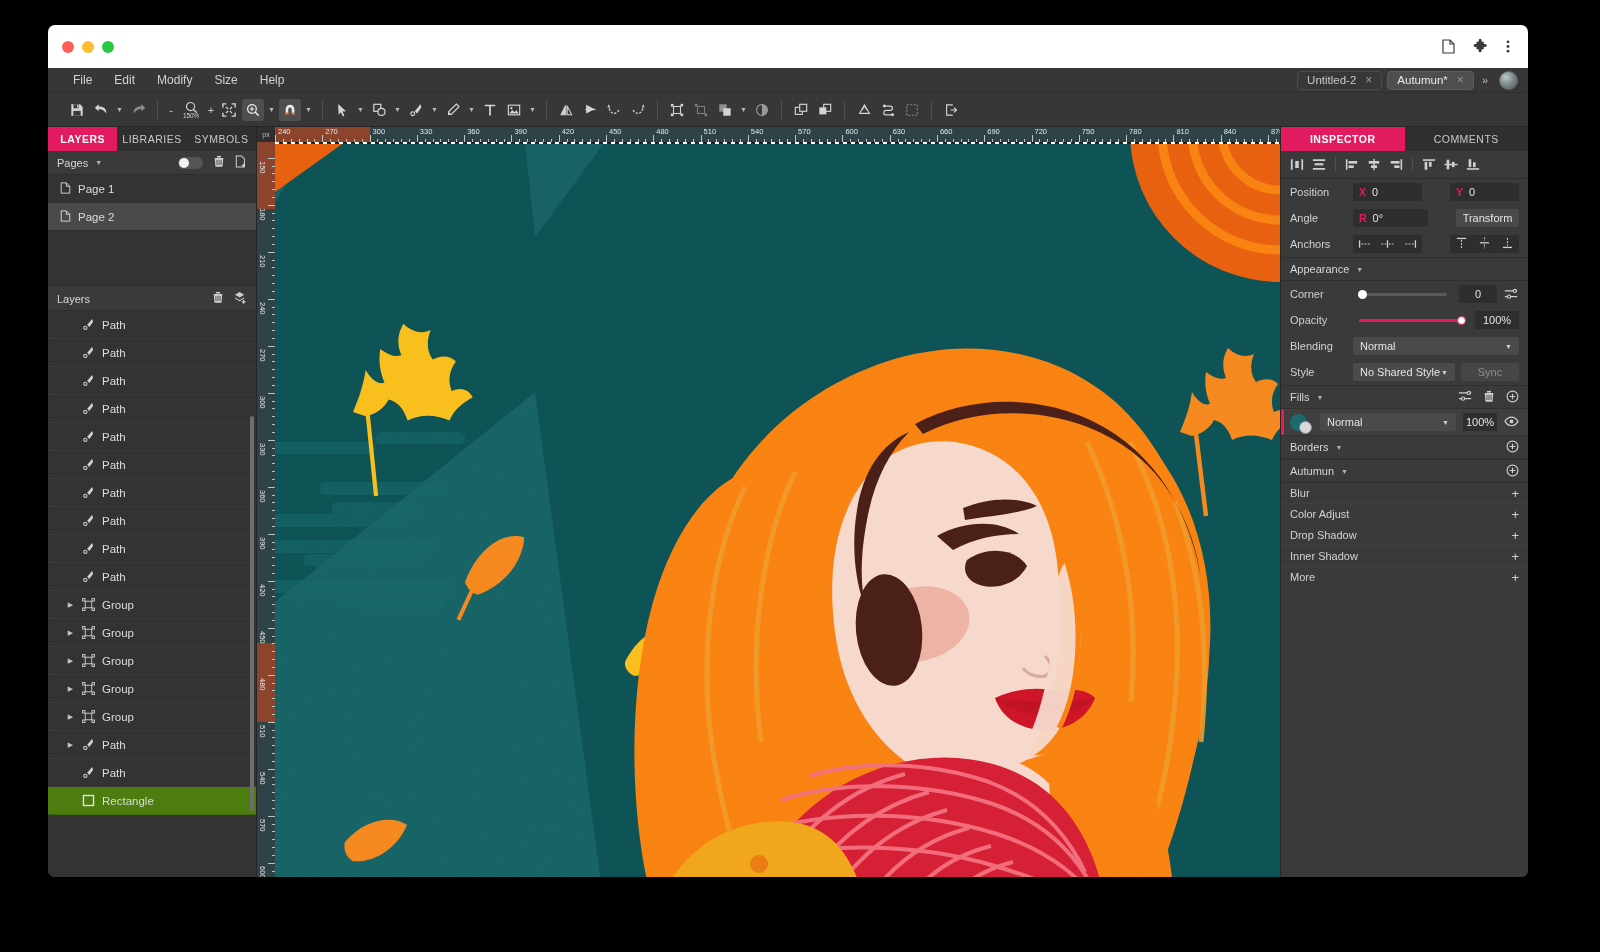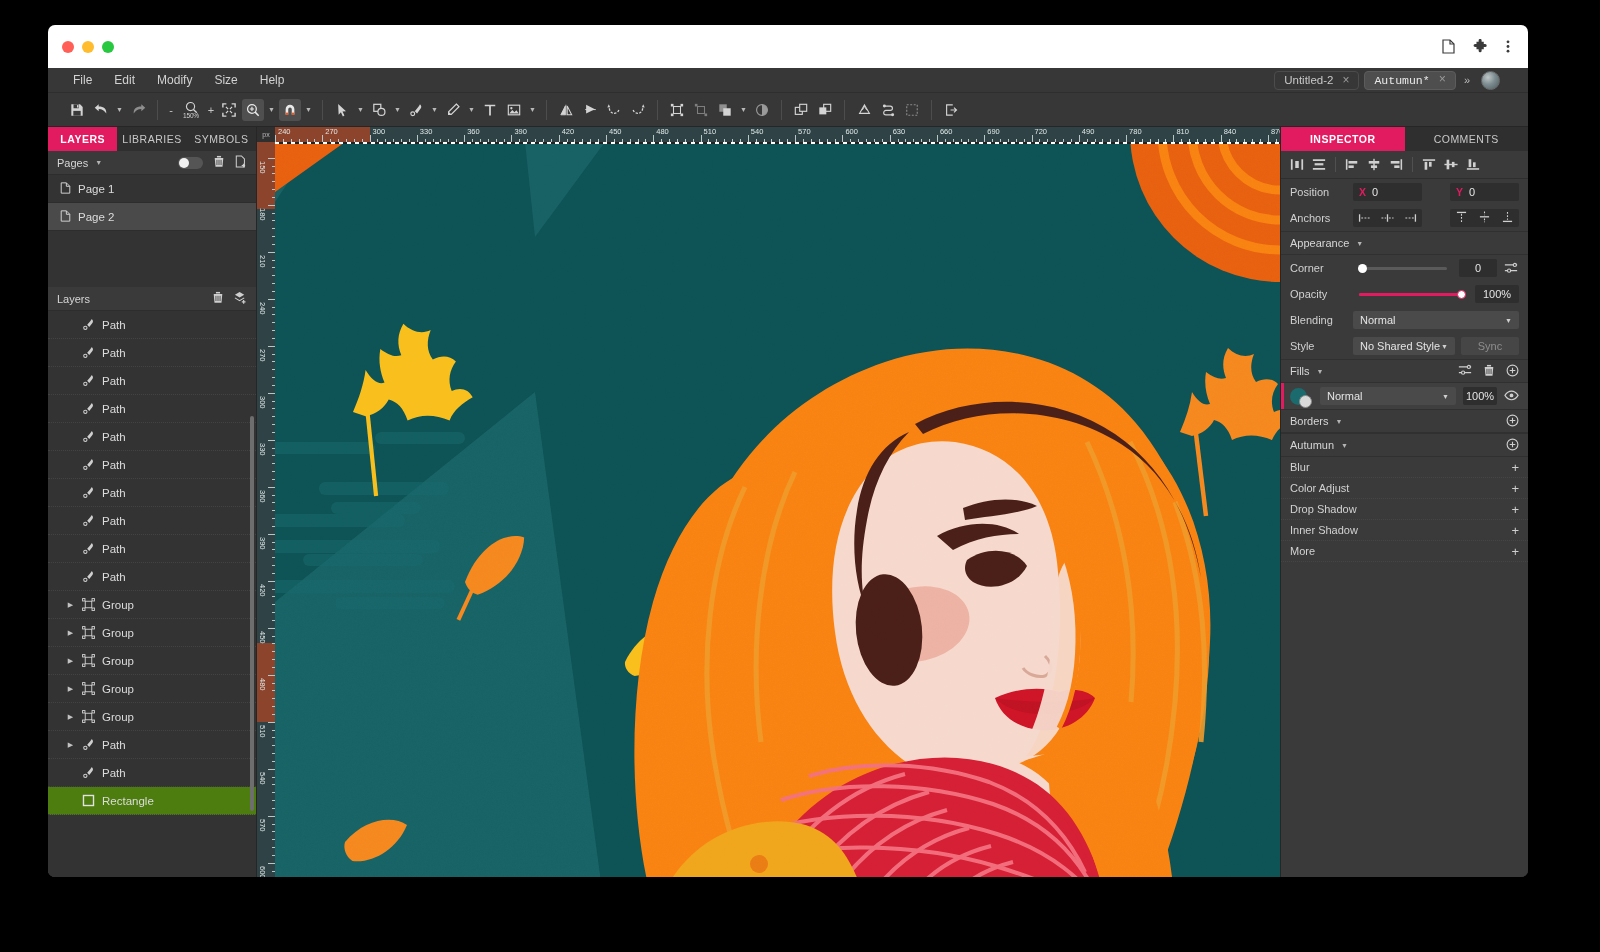--- a/index.html
+++ b/index.html
@@ -49,29 +49,29 @@
     border-bottom: 1px solid #2e2e2e;
     position: relative;
   }
   .menu-item {
     font-size: 12px; color: #d2d2d2;
     padding: 2px 11px; cursor: default; border-radius: 2px;
   }
 
   .tabs-area {
     margin-left: auto; display: flex; align-items: center;
-    gap: 5px; padding-right: 28px; height: 100%;
+    gap: 5px; padding-right: 10px; height: 100%;
   }
   .doc-tab {
     display: flex; align-items: center; gap: 9px;
     font-size: 11.5px; color: #c8c8c8;
     padding: 4px 9px; border-radius: 4px;
     border: 1px solid #4c4c4c; height: 19px;
   }
-  .doc-tab.active { background: #4e4e4e; border-color: #5c5c5c; color: #e9e9e9; font-family: Liberation Mono, monospace; }
+  .doc-tab.active { background: #4e4e4e; border-color: #5c5c5c; color: #e9e9e9; }
   .tab-close { font-size: 12px; color: #9a9a9a; line-height: 1; }
   .tabs-chev { color: #bdbdbd; font-size: 11px; padding: 0 3px; }
   .avatar {
     width: 19px; height: 19px; border-radius: 50%;
     background: radial-gradient(circle at 35% 32%, #bfc7c9 0%, #7d8c90 45%, #4c5a5e 100%);
     border: 1px solid #6a6a6a; margin-left: 3px;
   }
 
   
   .toolbar {
@@ -953,21 +953,21 @@
           <div class="hl" style="left: 732.887px; height: 3.5px;"></div>
           <div class="hl" style="left: 740.767px; height: 3.5px;"></div>
           <div class="hl" style="left: 748.648px; height: 3.5px;"></div>
           <div class="num" style="left: 759.528px;">720</div>
           <div class="hl" style="left: 756.528px; height: 7px;"></div>
           <div class="hl" style="left: 764.409px; height: 3.5px;"></div>
           <div class="hl" style="left: 772.289px; height: 3.5px;"></div>
           <div class="hl" style="left: 780.17px; height: 3.5px;"></div>
           <div class="hl" style="left: 788.05px; height: 3.5px;"></div>
           <div class="hl" style="left: 795.931px; height: 3.5px;"></div>
-          <div class="num" style="left: 806.811px;">490</div>
+          <div class="num" style="left: 806.811px;">750</div>
           <div class="hl" style="left: 803.811px; height: 7px;"></div>
           <div class="hl" style="left: 811.692px; height: 3.5px;"></div>
           <div class="hl" style="left: 819.572px; height: 3.5px;"></div>
           <div class="hl" style="left: 827.453px; height: 3.5px;"></div>
           <div class="hl" style="left: 835.333px; height: 3.5px;"></div>
           <div class="hl" style="left: 843.214px; height: 3.5px;"></div>
           <div class="num" style="left: 854.094px;">780</div>
           <div class="hl" style="left: 851.094px; height: 7px;"></div>
           <div class="hl" style="left: 858.975px; height: 3.5px;"></div>
           <div class="hl" style="left: 866.855px; height: 3.5px;"></div>
@@ -1359,20 +1359,29 @@
           <span>0</span>
         </span>
         <span class="link-icon"></span>
         <span class="pfield">
           <span class="axis">Y</span>
           <span>0</span>
         </span>
       </div>
 
 
+      <div class="prow">
+        <span class="plabel">Angle</span>
+        <span class="pfield">
+          <span class="axis">R</span>
+          <span>0°</span>
+        </span>
+        <span class="link-icon"></span>
+        <span class="pbtn">Transform</span>
+      </div>
 
       <div class="prow">
         <span class="plabel">Anchors</span>
         <span class="anchor-grp">
           <span>
             <svg width="13" height="10" viewBox="0 0 14 10">
                 <rect x="1" y="1" width="1.4" height="8" fill="#d0d0d0"></rect>
                 <path d="M3.5 5h9" stroke="#d0d0d0" stroke-width="1.2" stroke-dasharray="2 1.5"></path>
               </svg>
           </span>

